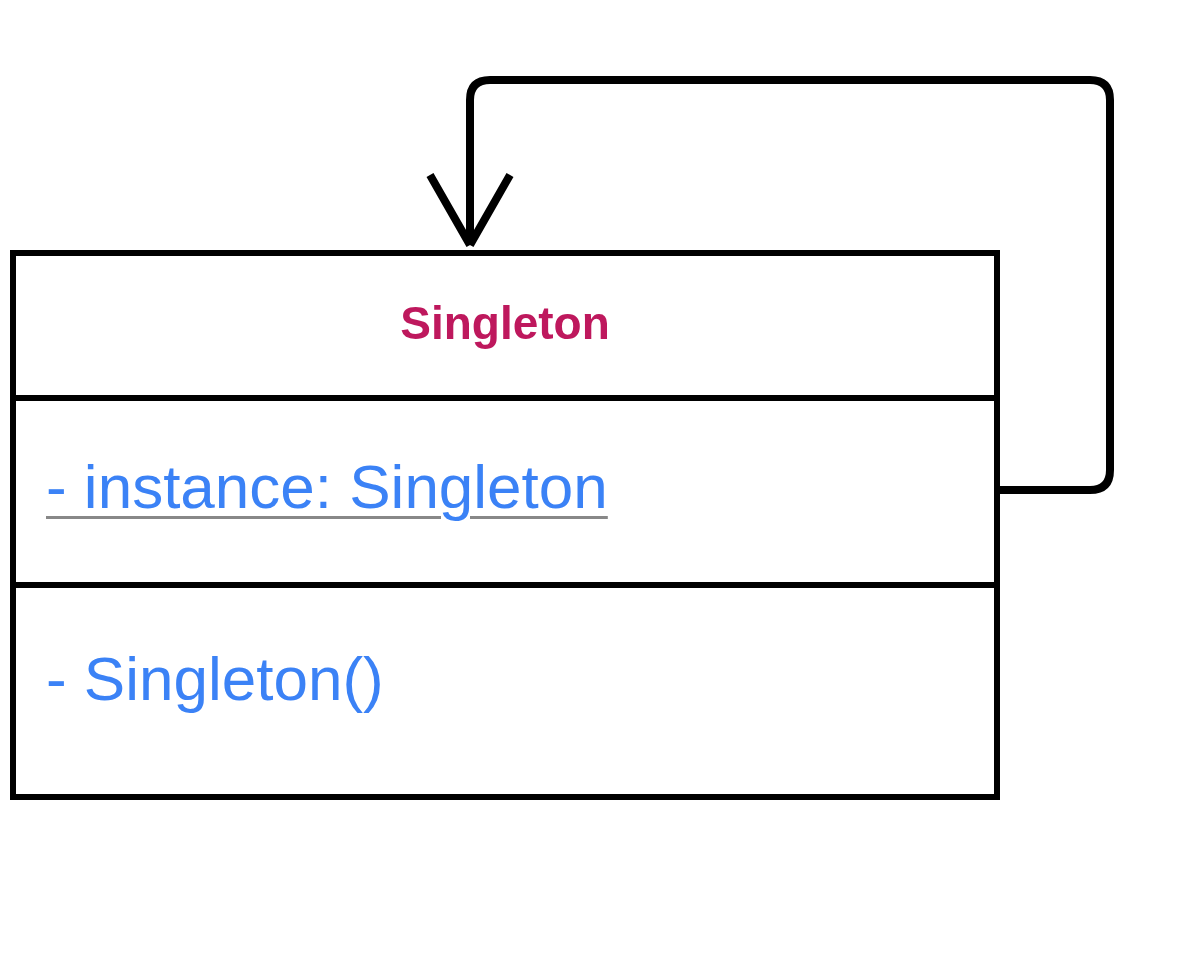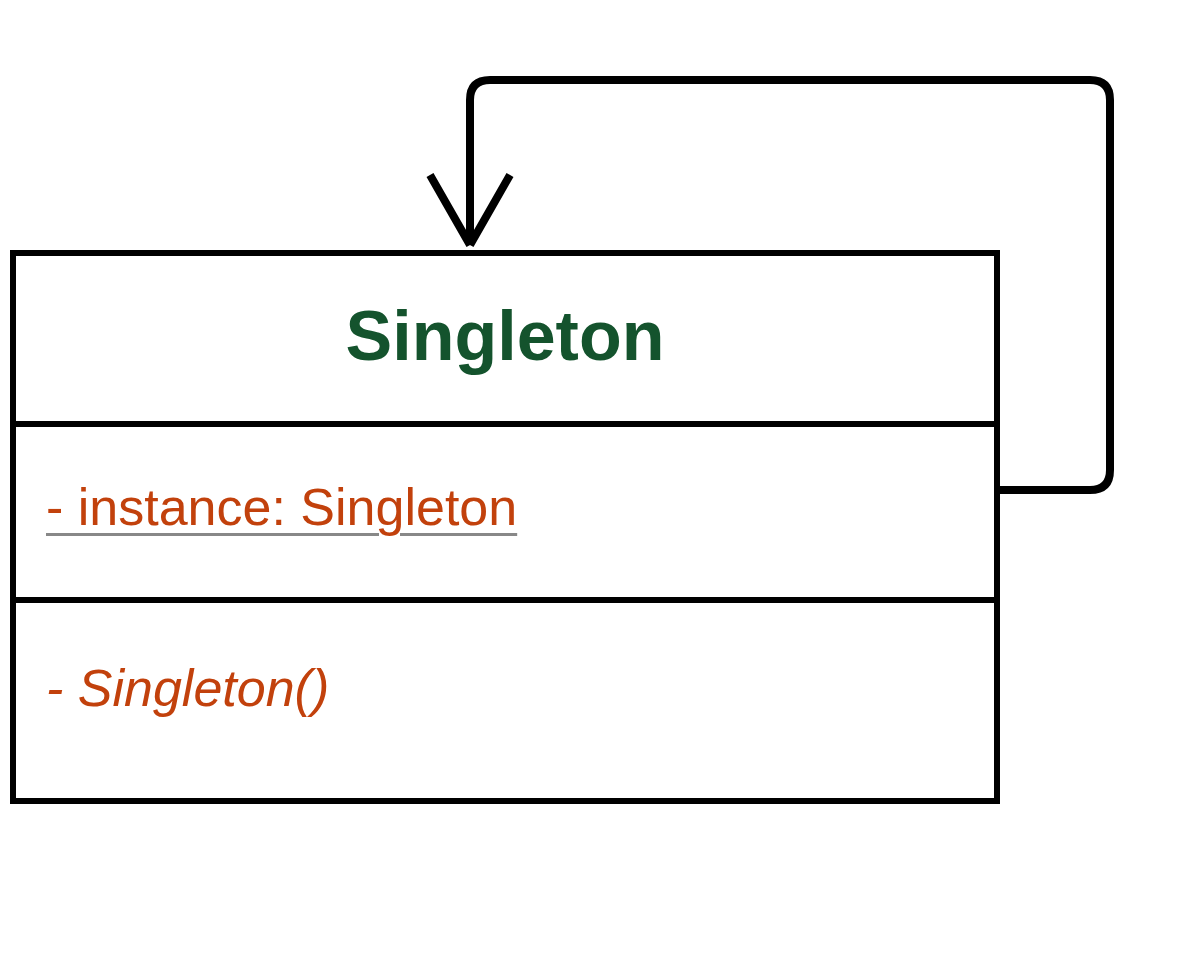--- a/index.html
+++ b/index.html
@@ -25,46 +25,45 @@
     box-sizing: border-box;
   }
   .compartment {
     border-bottom: 6px solid #000;
     padding: 20px 30px;
   }
   .compartment:last-child { border-bottom: none; }
   .class-name {
     text-align: center;
     font-weight: 700;
-    font-size: 70px;
-    color: #14532d;
+    font-size: 46px;
+    color: #be185d;
     padding: 40px 30px 45px 30px;
   }
   .attr, .method {
-    font-size: 52px;
-    color: #c2410c;
+    font-size: 62px;
+    color: #3b82f6;
     margin: 15px 0;
     display: inline-block;
   }
   .static {
     text-decoration: underline;
     text-decoration-color: #888;
     text-decoration-thickness: 3px;
     text-underline-offset: 8px;
   }
   .attrs-compartment {
     padding: 35px 30px 45px 30px;
   }
   .methods-compartment {
     padding: 35px 30px 40px 30px;
   }
   .methods-compartment .method {
     display: block;
     margin: 20px 0 40px 0;
-    font-style: italic;
   }
   svg.self-assoc {
     position: absolute;
     left: 0;
     top: 0;
     width: 1185px;
     height: 960px;
     pointer-events: none;
   }
 </style>

